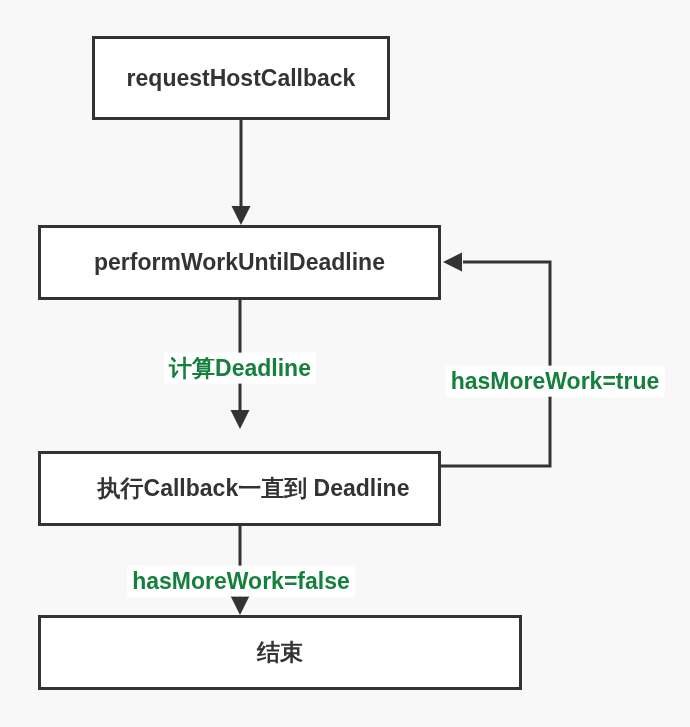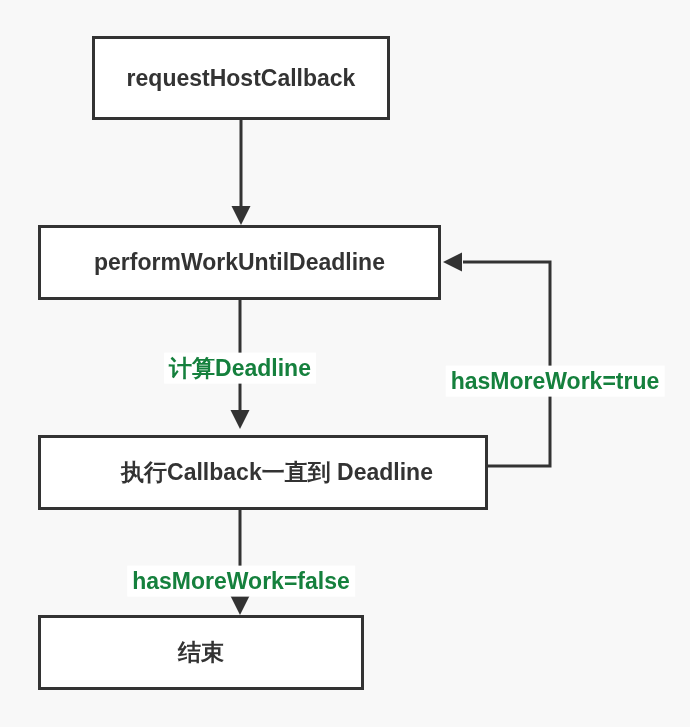--- a/index.html
+++ b/index.html
@@ -28,22 +28,22 @@
     align-items: center;
     justify-content: center;
     font-weight: bold;
     font-size: 23px;
     color: #333333;
     text-align: center;
     white-space: nowrap;
   }
   .node-1 { left: 92px; top: 36px;  width: 298px; height: 84px; }
   .node-2 { left: 38px; top: 225px; width: 403px; height: 75px; }
-  .node-3 { left: 38px; top: 435px; width: 450px; height: 75px; padding-left: 28px; }
-  .node-4 { left: 38px; top: 615px; width: 326px; height: 75px; }
+  .node-3 { left: 38px; top: 451px; width: 403px; height: 75px; padding-left: 28px; }
+  .node-4 { left: 38px; top: 615px; width: 484px; height: 75px; }
   .edge-label {
     position: absolute;
     transform: translate(-50%, -50%);
     background: #ffffff;
     color: #15803d;
     font-weight: bold;
     font-size: 23px;
     line-height: 1.25;
     padding: 1px 5px;
     white-space: nowrap;

